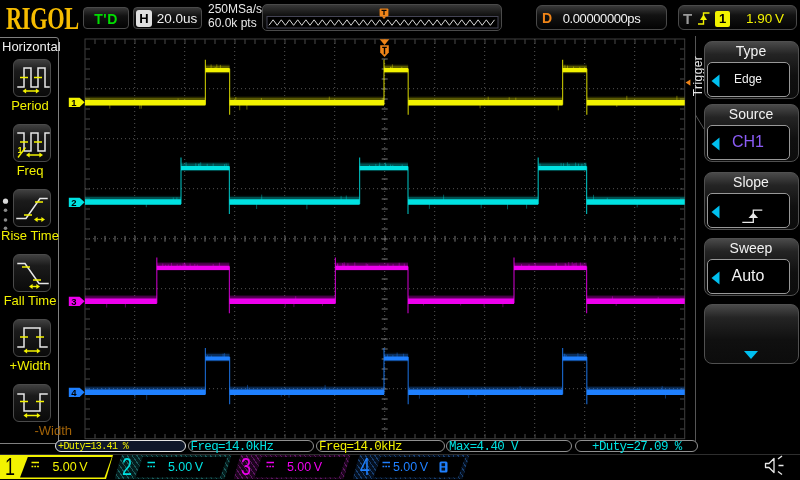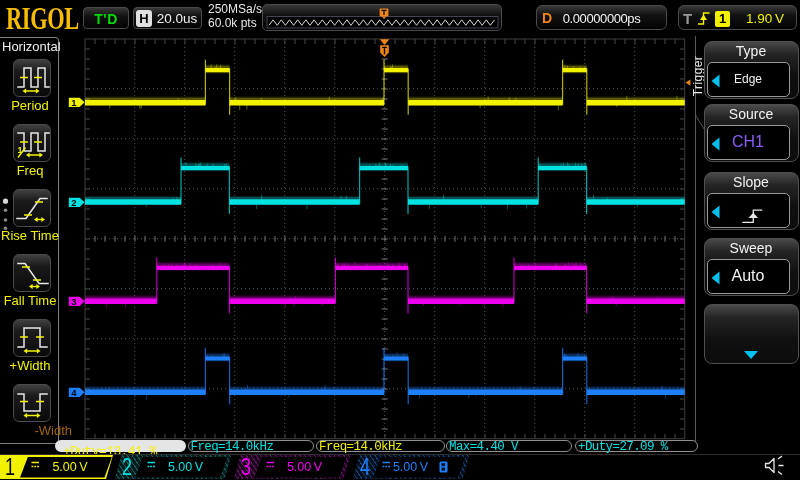--- a/index.html
+++ b/index.html
@@ -218,25 +218,25 @@
     <svg width="10" height="14" viewBox="0 0 10 14" style="position:absolute;left:3px;top:10.5px">
       <polygon points="8.5,0.5 8.5,13.5 0.5,7" fill="#00c0f0"></polygon>
     </svg>
     <div style="position:absolute;left:0;top:0;width:100%;height:100%;line-height:32px;text-align:center;color:#f2f2f2;font-size:16px">Auto</div>
   </div>
 <div class="card" style="top:304px;height:60px">
     <svg width="95" height="60" viewBox="0 0 95 60" style="position:absolute;left:0;top:0">
       <polygon points="39,46 53,46 46,54" fill="#00c0f0"></polygon>
     </svg>
   </div>
-<div style="position:absolute;left:55px;top:439.5px;width:131px;height:12.5px;background:#0f172a;border:6px solid #e5e5e5;border-radius:7px;color:#f2f200;font-size:13px;font-family:'Liberation Mono',monospace;line-height:12.5px;padding-left:2px;white-space:nowrap;letter-spacing:-0.6px">+Duty=13.41 %</div>
+<div style="position:absolute;left:55px;top:439.5px;width:131px;height:12.5px;background:#0f172a;border:1px solid #e5e5e5;border-radius:7px;color:#f2f200;font-size:10px;font-family:'Liberation Mono',monospace;line-height:12.5px;padding-left:2px;white-space:nowrap;letter-spacing:-0.6px">+Duty=13.41 %</div>
 <div style="position:absolute;left:187.5px;top:439.5px;width:126.5px;height:12.5px;background:#000;border:1px solid #909090;border-radius:7px;color:#00e2e2;font-size:12.5px;font-family:'Liberation Mono',monospace;line-height:12.5px;padding-left:2px;white-space:nowrap;letter-spacing:-0.6px">Freq=14.0kHz</div>
 <div style="position:absolute;left:316px;top:439.5px;width:129px;height:12.5px;background:#000;border:1px solid #909090;border-radius:7px;color:#f2f200;font-size:12.5px;font-family:'Liberation Mono',monospace;line-height:12.5px;padding-left:2px;white-space:nowrap;letter-spacing:-0.6px">Freq=14.0kHz</div>
 <div style="position:absolute;left:446px;top:439.5px;width:126px;height:12.5px;background:#000;border:1px solid #909090;border-radius:7px;color:#00e2e2;font-size:12.5px;font-family:'Liberation Mono',monospace;line-height:12.5px;padding-left:2px;white-space:nowrap;letter-spacing:-0.6px">Max=4.40 V</div>
-<div style="position:absolute;left:575px;top:439.5px;width:123px;height:12.5px;background:#000;border:1px solid #909090;border-radius:7px;color:#00e2e2;font-size:12.5px;font-family:'Liberation Mono',monospace;line-height:12.5px;padding-left:2px;white-space:nowrap;letter-spacing:-0.6px">+Duty=27.09 %</div>
+<div style="position:absolute;left:575px;top:439.5px;width:123px;height:12.5px;background:#000;border:1px solid #909090;border-radius:7px;color:#00e2e2;font-size:12.5px;font-family:'Liberation Mono',monospace;line-height:12.5px;padding-left:16px;white-space:nowrap;letter-spacing:-0.6px">+Duty=27.09 %</div>
 <div style="position:absolute;left:0;top:453.6px;width:800px;height:1px;background:#2e2e2e"></div>
 <div style="position:absolute;left:0;top:455px;width:113px;height:24px;background:#f2f200;clip-path:polygon(0 0,113px 0,106px 24px,0 24px)"></div>
 <div style="position:absolute;left:3px;top:453.5px;width:14px;height:26px;color:#000;font-size:23px;line-height:26px;text-align:center;transform:scale(0.78,1)">1</div>
 <div style="position:absolute;left:20px;top:456.5px;width:92px;height:21px;background:#000;clip-path:polygon(8px 0,92px 0,84.5px 21px,0 21px)"></div>
 <svg width="9" height="8" viewBox="0 0 9 8" style="position:absolute;left:31px;top:461px">
     <path d="M0.5 1.5H8M0.5 5.5H2.3M3.3 5.5H5.1M6.1 5.5H7.9" stroke="#f2f200" stroke-width="1.4" fill="none"></path>
   </svg>
 <div style="position:absolute;left:46px;top:456px;width:48px;height:22px;color:#f2f200;font-size:12.5px;line-height:22px;text-align:center">5.00 V</div>
 <div style="position:absolute;left:114.5px;top:455px;width:117px;height:24px;background:repeating-linear-gradient(55deg,#051d1d 0,#051d1d 3px,#1a5a5a 3px,#1a5a5a 4px);clip-path:polygon(7px 0,117px 0,110px 24px,0 24px)"></div>
 <div style="position:absolute;left:118.5px;top:453.5px;width:16px;height:26px;color:#00e2e2;font-size:23px;line-height:26px;text-align:center;transform:scale(0.78,1)">2</div>

